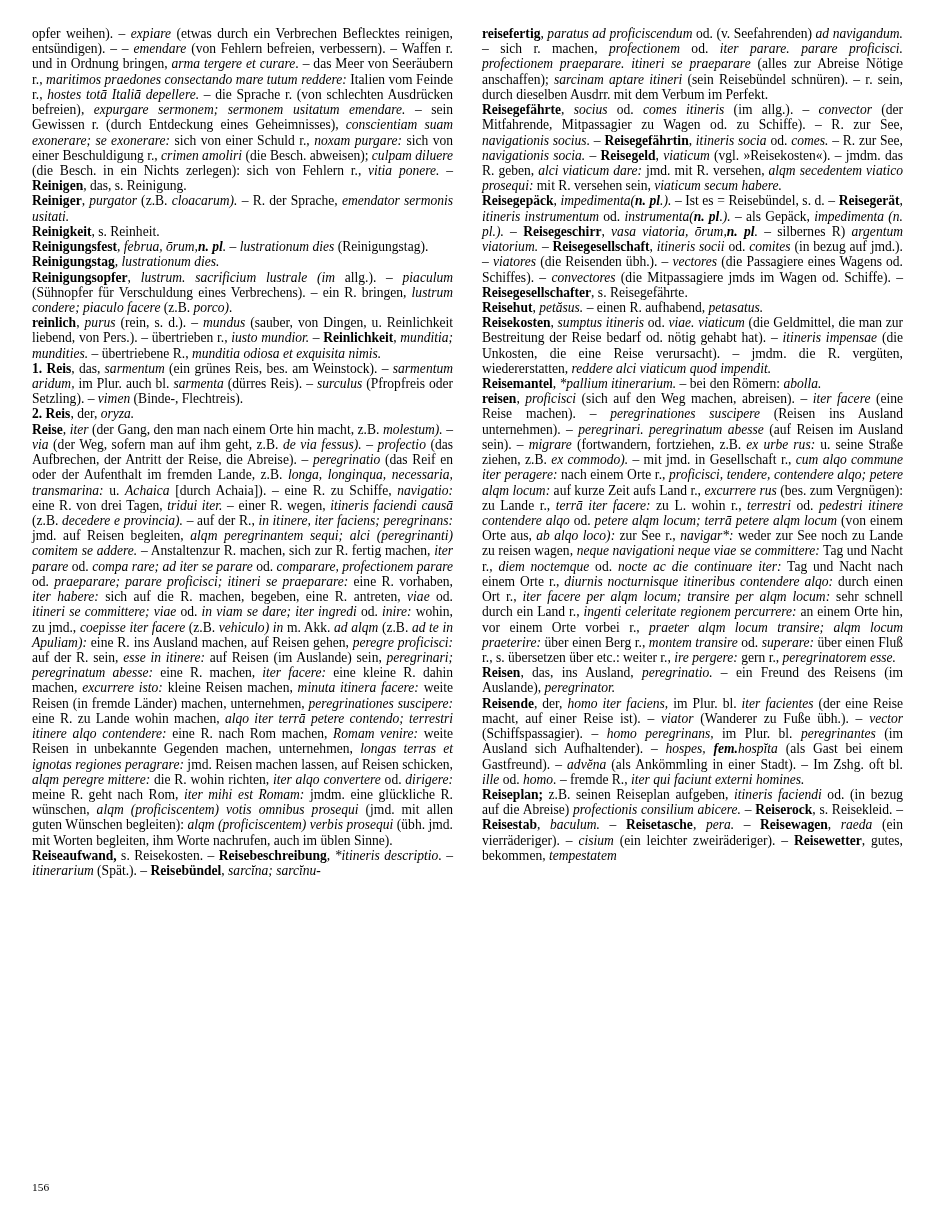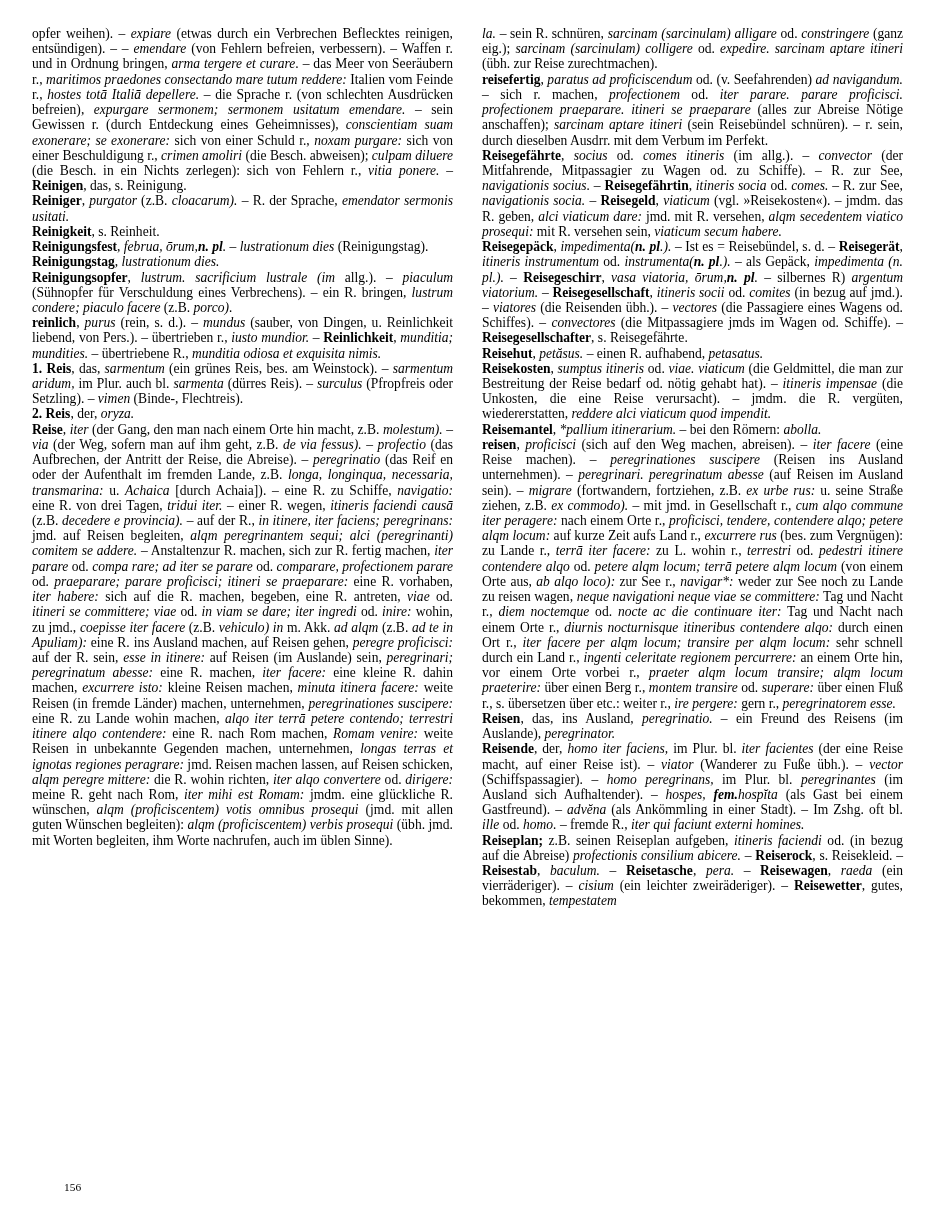--- a/index.html
+++ b/index.html
@@ -46,21 +46,20 @@
   b, .hw { font-weight: bold; font-family: Liberation Serif, serif; }
   i, .lat { font-style: italic; }
   .folio {
     position: absolute;
     left: 32px;
     bottom: 17px;
     font-size: 11.4px;
     line-height: 12px;
     font-family: "Liberation Serif", "DejaVu Serif", serif;
     color: #000;
-    margin-left: 32px;
   }
   
   .col p:last-child { }
 </style>
 </head>
 <body>
 
 <div class="page">
 
   <div class="columns">
@@ -69,24 +68,24 @@
         <p class="entry-block">opfer weihen). – <i>expiare</i> (etwas durch ein Verbrechen Beflecktes reinigen, entsündigen). – – <i>emendare</i> (von Fehlern befreien, verbessern). – Waffen r. und in Ordnung bringen, <i>arma tergere et curare</i>. – das Meer von Seeräubern r., <i>maritimos praedones consectando mare tutum reddere:</i> Italien vom Feinde r., <i>hostes totā Italiā depellere.</i> – die Sprache r. (von schlechten Ausdrücken befreien), <i>expurgare sermonem; sermonem usitatum emendare.</i> – sein Gewissen r. (durch Entdeckung eines Geheimnisses), <i>conscientiam suam exonerare; se exonerare:</i> sich von einer Schuld r., <i>noxam purgare:</i> sich von einer Beschuldigung r., <i>crimen amoliri</i> (die Besch. abweisen); <i>culpam diluere</i> (die Besch. in ein Nichts zerlegen): sich von Fehlern r., <i>vitia ponere.</i> – <b>Reinigen</b>, das, s. Reinigung.</p>
         <p class="entry-block"><b>Reiniger</b>, <i>purgator</i> (z.B. <i>cloacarum).</i> – R. der Sprache, <i>emendator sermonis usitati.</i></p>
         <p class="entry-block"><b>Reinigkeit</b>, s. Reinheit.</p>
         <p class="entry-block"><b>Reinigungsfest</b>, <i>februa, ōrum,</i><b><i>n. pl</i></b><i>.</i> – <i>lustrationum dies</i> (Reinigungstag).</p>
         <p class="entry-block"><b>Reinigungstag</b>, <i>lustrationum dies.</i></p>
         <p class="entry-block"><b>Reinigungsopfer</b>, <i>lustrum. sacrificium lustrale (im</i> allg.). – <i>piaculum</i> (Sühnopfer für Verschuldung eines Verbrechens). – ein R. bringen, <i>lustrum condere; piaculo facere</i> (z.B. <i>porco).</i></p>
         <p class="entry-block"><b>reinlich</b>, <i>purus</i> (rein, s. d.). – <i>mundus</i> (sauber, von Dingen, u. Reinlichkeit liebend, von Pers.). – übertrieben r., <i>iusto mundior.</i> – <b>Reinlichkeit</b>, <i>munditia; mundities.</i> – übertriebene R., <i>munditia odiosa et exquisita nimis.</i></p>
         <p class="entry-block"><b>1. Reis</b>, das, <i>sarmentum</i> (ein grünes Reis, bes. am Weinstock). – <i>sarmentum aridum,</i> im Plur. auch bl. <i>sarmenta</i> (dürres Reis). – <i>surculus</i> (Pfropfreis oder Setzling). – <i>vimen</i> (Binde-, Flechtreis).</p>
         <p class="entry-block"><b>2. Reis</b>, der, <i>oryza.</i></p>
         <p class="entry-block"><b>Reise</b>, <i>iter</i> (der Gang, den man nach einem Orte hin macht, z.B. <i>molestum).</i> – <i>via</i> (der Weg, sofern man auf ihm geht, z.B. <i>de via fessus).</i> – <i>profectio</i> (das Aufbrechen, der Antritt der Reise, die Abreise). – <i>peregrinatio</i> (das Reif en oder der Aufenthalt im fremden Lande, z.B. <i>longa, longinqua, necessaria, transmarina:</i> u. <i>Achaica</i> [durch Achaia]). – eine R. zu Schiffe, <i>navigatio:</i> eine R. von drei Tagen, <i>tridui iter.</i> – einer R. wegen, <i>itineris faciendi causā</i> (z.B. <i>decedere e provincia).</i> – auf der R., <i>in itinere, iter faciens; peregrinans:</i> jmd. auf Reisen begleiten, <i>alqm peregrinantem sequi; alci (peregrinanti) comitem se addere.</i> – Anstaltenzur R. machen, sich zur R. fertig machen, <i>iter parare</i> od. <i>compa rare; ad iter se parare</i> od. <i>comparare, profectionem parare</i> od. <i>praeparare; parare proficisci; itineri se praeparare:</i> eine R. vorhaben, <i>iter habere:</i> sich auf die R. machen, begeben, eine R. antreten, <i>viae</i> od. <i>itineri se committere; viae</i> od. <i>in viam se dare; iter ingredi</i> od. <i>inire:</i> wohin, zu jmd., <i>coepisse iter facere</i> (z.B. <i>vehiculo) in</i> m. Akk. <i>ad alqm</i> (z.B. <i>ad te in Apuliam):</i> eine R. ins Ausland machen, auf Reisen gehen, <i>peregre proficisci:</i> auf der R. sein, <i>esse in itinere:</i> auf Reisen (im Auslande) sein, <i>peregrinari; peregrinatum abesse:</i> eine R. machen, <i>iter facere:</i> eine kleine R. dahin machen, <i>excurrere isto:</i> kleine Reisen machen, <i>minuta itinera facere:</i> weite Reisen (in fremde Länder) machen, unternehmen, <i>peregrinationes suscipere:</i> eine R. zu Lande wohin machen, <i>alqo iter terrā petere contendo; terrestri itinere alqo contendere:</i> eine R. nach Rom machen, <i>Romam venire:</i> weite Reisen in unbekannte Gegenden machen, unternehmen, <i>longas terras et ignotas regiones peragrare:</i> jmd. Reisen machen lassen, auf Reisen schicken, <i>alqm peregre mittere:</i> die R. wohin richten, <i>iter alqo convertere</i> od. <i>dirigere:</i> meine R. geht nach Rom, <i>iter mihi est Romam:</i> jmdm. eine glückliche R. wünschen, <i>alqm (proficiscentem) votis omnibus prosequi</i> (jmd. mit allen guten Wünschen begleiten): <i>alqm (proficiscentem) verbis prosequi</i> (übh. jmd. mit Worten begleiten, ihm Worte nachrufen, auch im üblen Sinne).</p>
+        <p class="entry-block"><b>Reiseaufwand,</b> s. Reisekosten. – <b>Reisebeschreibung</b>, <i>*itineris descriptio.</i> – <i>itinerarium</i> (Spät.). – <b>Reisebündel</b>, <i>sarcĭna; sarcĭnu-</i></p>
       </div>
 
     <div class="col" id="right-col">
-        <p class="entry-block"><i>la.</i> – sein R. schnüren, <i>sarcinam (sarcinulam) alligare</i> od. <i>constringere</i> (ganz eig.); <i>sarcinam (sarcinulam) colligere</i> od. <i>expedire. sarcinam aptare itineri</i> (übh. zur Reise zurechtmachen).</p>
         <p class="entry-block"><b>reisefertig</b>, <i>paratus ad proficiscendum</i> od. (v. Seefahrenden) <i>ad navigandum.</i> – sich r. machen, <i>profectionem</i> od. <i>iter parare. parare proficisci. profectionem praeparare. itineri se praeparare</i> (alles zur Abreise Nötige anschaffen); <i>sarcinam aptare itineri</i> (sein Reisebündel schnüren). – r. sein, durch dieselben Ausdrr. mit dem Verbum im Perfekt.</p>
         <p class="entry-block"><b>Reisegefährte</b>, <i>socius</i> od. <i>comes itineris</i> (im allg.). – <i>convector</i> (der Mitfahrende, Mitpassagier zu Wagen od. zu Schiffe). – R. zur See, <i>navigationis socius.</i> – <b>Reisegefährtin</b>, <i>itineris socia</i> od. <i>comes.</i> – R. zur See, <i>navigationis socia.</i> – <b>Reisegeld</b>, <i>viaticum</i> (vgl. »Reisekosten«). – jmdm. das R. geben, <i>alci viaticum dare:</i> jmd. mit R. versehen, <i>alqm secedentem viatico prosequi:</i> mit R. versehen sein, <i>viaticum secum habere.</i></p>
         <p class="entry-block"><b>Reisegepäck</b>, <i>impedimenta(</i><b><i>n. pl</i></b><i>.).</i> – Ist es = Reisebündel, s. d. – <b>Reisegerät</b>, <i>itineris instrumentum</i> od. <i>instrumenta(</i><b><i>n. pl</i></b><i>.).</i> – als Gepäck, <i>impedimenta (n. pl.).</i> – <b>Reisegeschirr</b>, <i>vasa viatoria, ōrum,</i><b><i>n. pl</i></b><i>.</i> – silbernes R) <i>argentum viatorium.</i> – <b>Reisegesellschaft</b>, <i>itineris socii</i> od. <i>comites</i> (in bezug auf jmd.). – <i>viatores</i> (die Reisenden übh.). – <i>vectores</i> (die Passagiere eines Wagens od. Schiffes). – <i>convectores</i> (die Mitpassagiere jmds im Wagen od. Schiffe). – <b>Reisegesellschafter</b>, s. Reisegefährte.</p>
         <p class="entry-block"><b>Reisehut</b>, <i>petăsus.</i> – einen R. aufhabend, <i>petasatus.</i></p>
         <p class="entry-block"><b>Reisekosten</b>, <i>sumptus itineris</i> od. <i>viae. viaticum</i> (die Geldmittel, die man zur Bestreitung der Reise bedarf od. nötig gehabt hat). – <i>itineris impensae</i> (die Unkosten, die eine Reise verursacht). – jmdm. die R. vergüten, wiedererstatten, <i>reddere alci viaticum quod impendit.</i></p>
         <p class="entry-block"><b>Reisemantel</b>, <i>*pallium itinerarium.</i> – bei den Römern: <i>abolla.</i></p>
         <p class="entry-block"><b>reisen</b>, <i>proficisci</i> (sich auf den Weg machen, abreisen). – <i>iter facere</i> (eine Reise machen). – <i>peregrinationes suscipere</i> (Reisen ins Ausland unternehmen). – <i>peregrinari. peregrinatum abesse</i> (auf Reisen im Ausland sein). – <i>migrare</i> (fortwandern, fortziehen, z.B. <i>ex urbe rus:</i> u. seine Straße ziehen, z.B. <i>ex commodo).</i> – mit jmd. in Gesellschaft r., <i>cum alqo commune iter peragere:</i> nach einem Orte r., <i>proficisci, tendere, contendere alqo; petere alqm locum:</i> auf kurze Zeit aufs Land r., <i>excurrere rus</i> (bes. zum Vergnügen): zu Lande r., <i>terrā iter facere:</i> zu L. wohin r., <i>terrestri</i> od. <i>pedestri itinere contendere alqo</i> od. <i>petere alqm locum; terrā petere alqm locum</i> (von einem Orte aus, <i>ab alqo loco):</i> zur See r., <i>navigar*:</i> weder zur See noch zu Lande zu reisen wagen, <i>neque navigationi neque viae se committere:</i> Tag und Nacht r., <i>diem noctemque</i> od. <i>nocte ac die continuare iter:</i> Tag und Nacht nach einem Orte r., <i>diurnis nocturnisque itineribus contendere alqo:</i> durch einen Ort r., <i>iter facere per alqm locum; transire per alqm locum:</i> sehr schnell durch ein Land r., <i>ingenti celeritate regionem percurrere:</i> an einem Orte hin, vor einem Orte vorbei r., <i>praeter alqm locum transire; alqm locum praeterire:</i> über einen Berg r., <i>montem transire</i> od. <i>superare:</i> über einen Fluß r., s. übersetzen über etc.: weiter r., <i>ire pergere:</i> gern r., <i>peregrinatorem esse.</i></p>
         <p class="entry-block"><b>Reisen</b>, das, ins Ausland, <i>peregrinatio.</i> – ein Freund des Reisens (im Auslande), <i>peregrinator.</i></p>
         <p class="entry-block"><b>Reisende</b>, der, <i>homo iter faciens,</i> im Plur. bl. <i>iter facientes</i> (der eine Reise macht, auf einer Reise ist). – <i>viator</i> (Wanderer zu Fuße übh.). – <i>vector</i> (Schiffspassagier). – <i>homo peregrinans,</i> im Plur. bl. <i>peregrinantes</i> (im Ausland sich Aufhaltender). – <i>hospes,</i> <b><i>fem.</i></b><i>hospĭta</i> (als Gast bei einem Gastfreund). – <i>advĕna</i> (als Ankömmling in einer Stadt). – Im Zshg. oft bl. <i>ille</i> od. <i>homo.</i> – fremde R., <i>iter qui faciunt externi homines.</i></p>
         <p class="entry-block"><b>Reiseplan;</b> z.B. seinen Reiseplan aufgeben, <i>itineris faciendi</i> od. (in bezug auf die Abreise) <i>profectionis consilium abicere.</i> – <b>Reiserock</b>, s. Reisekleid. – <b>Reisestab</b>, <i>baculum.</i> – <b>Reisetasche</b>, <i>pera.</i> – <b>Reisewagen</b>, <i>raeda</i> (ein vierräderiger). – <i>cisium</i> (ein leichter zweiräderiger). – <b>Reisewetter</b>, gutes, bekommen, <i>tempestatem</i></p>

